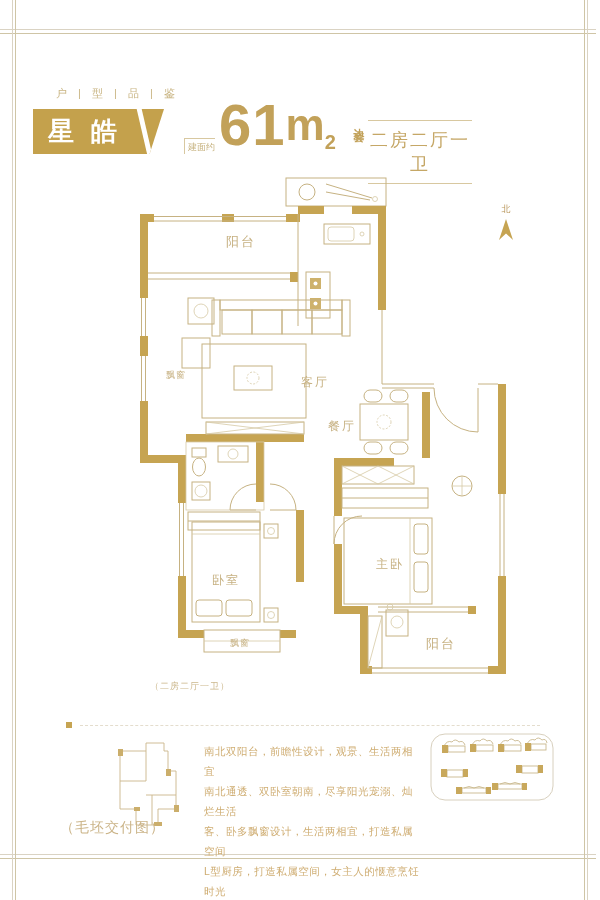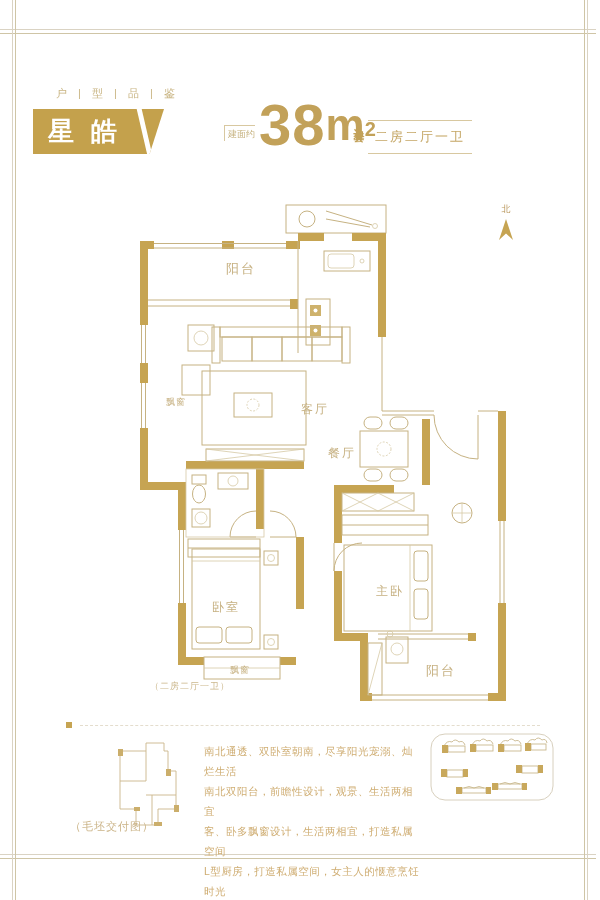--- a/index.html
+++ b/index.html
@@ -12,49 +12,49 @@
   .f-outer{background:#dad3c3;}
   .f-inner{background:#cfc5a6;}
   
   .eyebrow{position:absolute;left:56px;top:86px;font-size:11px;color:#c9b583;letter-spacing:4px;}
   .title-flag{position:absolute;left:33px;top:109px;width:131px;height:45px;background:#c4a14c;
               clip-path:polygon(0 0,100% 0,89% 100%,0 100%);}
   .title-flag .slash{position:absolute;right:17px;top:-3px;width:5px;height:52px;background:#ffffff;
               transform:skewX(13deg);}
   .title-flag .t{position:absolute;left:15px;top:0;line-height:45px;color:#ffffff;
               font-family:"Liberation Serif", serif;font-weight:bold;font-size:26px;letter-spacing:17px;}
-  .area-wrap{position:absolute;left:184px;top:96px;display:flex;align-items:center;margin-left:40px;}
+  .area-wrap{position:absolute;left:184px;top:96px;display:flex;align-items:flex-end;}
   .area-label{font-size:9px;color:#c5b07c;border-left:1px solid #d8c8a0;border-top:1px solid #d8c8a0;
               padding:2px 0 0 3px;margin-top:16px;}
   .area-num{font-size:58px;line-height:58px;font-weight:bold;color:#c2a159;letter-spacing:1px;margin-left:4px;}
   .area-unit{font-size:44px;line-height:58px;font-weight:bold;color:#c2a159;}
   .area-sup{font-size:20px;font-weight:bold;color:#c2a159;margin-top:8px;}
   .pos-tag{position:absolute;left:351px;top:119px;writing-mode:vertical-rl;font-size:11px;
               color:#c2a159;letter-spacing:3px;font-weight:bold;}
   .layout-tag{position:absolute;left:368px;top:120px;width:104px;text-align:center;
               border-top:1px solid #d8c8a0;border-bottom:1px solid #d8c8a0;
-              padding:7px 0;font-size:13px;letter-spacing:2px;color:#c5a766;}
+              padding:7px 0;font-size:18px;letter-spacing:2px;color:#c5a766;}
   
   .compass{position:absolute;left:496px;top:203px;width:20px;text-align:center;}
   .compass .n{font-size:9px;color:#b9965a;letter-spacing:0;}
   
-  .plan{position:absolute;left:138px;top:203px;width:385px;height:505px;}
+  .plan{position:absolute;left:138px;top:176px;width:385px;height:505px;}
   .plan svg{width:100%;height:100%;}
   .w{fill:#c6a452;}
   .ln{fill:none;stroke:#c6b282;stroke-width:1;}
   .lt{fill:none;stroke:#d6c9a5;stroke-width:0.8;}
   .room-label{font-size:12px;fill:#c6b080;letter-spacing:2px;font-family:"Liberation Sans",sans-serif;}
   .room-label.small{font-size:9px;letter-spacing:1px;}
   .room-label.big{font-size:13px;}
   .plan-caption{position:absolute;left:150px;top:680px;font-size:9px;color:#ccb88d;letter-spacing:1px;}
   
   .bullet{position:absolute;left:66px;top:722px;width:6px;height:6px;background:#c6a452;}
   .dash-line{position:absolute;left:80px;top:725px;width:460px;border-top:1px dashed #e4ddcd;}
   .mini-plan{position:absolute;left:106px;top:737px;width:85px;height:95px;}
-  .mini-caption{position:absolute;left:70px;top:819px;font-size:11px;color:#cbb488;letter-spacing:1px;}
+  .mini-caption{position:absolute;left:60px;top:819px;font-size:14px;color:#cbb488;letter-spacing:1px;}
   .desc{position:absolute;left:204px;top:741px;width:216px;font-size:10.5px;line-height:20px;
         color:#cfad72;letter-spacing:0.5px;}
   .siteplan{position:absolute;left:428px;top:730px;width:130px;height:80px;}
 </style>
 </head>
 <body>
 
 <div id="stage">
 
   <div class="frame-h f-outer" style="top:29px"></div>
@@ -66,21 +66,21 @@
   <div class="frame-v f-inner" style="left:584px"></div>
   <div class="frame-v f-outer" style="left:587px"></div>
 
   <div class="eyebrow">户 | 型 | 品 | 鉴</div>
   <div class="title-flag">
     <span class="t">星皓</span>
     <span class="slash"></span>
   </div>
   <div class="area-wrap">
     <span class="area-label">建面约</span>
-    <span class="area-num">38</span>
+    <span class="area-num">61</span>
     <span class="area-unit">m</span>
     <span class="area-sup">2</span>
   </div>
   <div class="pos-tag">边套</div>
   <div class="layout-tag">二房二厅一卫</div>
 
   <div class="compass">
     <div class="n">北</div>
     <svg width="20" height="26" viewBox="0 0 20 26">
       <path d="M10 3 L17 24 L10 17.5 L3 24 Z" fill="#c6a452"></path>
@@ -292,22 +292,22 @@
         <rect x="60" y="32" width="5" height="7"></rect>
         <rect x="68" y="68" width="5" height="7"></rect>
         <rect x="48" y="85" width="8" height="4"></rect>
         <rect x="28" y="70" width="6" height="4"></rect>
       </g>
     </svg>
   </div>
   <div class="mini-caption">（毛坯交付图）</div>
 
   <div class="desc">
+    <div>南北双阳台，前瞻性设计，观景、生活两相宜</div>
     <div>南北通透、双卧室朝南，尽享阳光宠溺、灿烂生活</div>
-    <div>南北双阳台，前瞻性设计，观景、生活两相宜</div>
     <div>客、卧多飘窗设计，生活两相宜，打造私属空间</div>
     <div>L型厨房，打造私属空间，女主人的惬意烹饪时光</div>
   </div>
 
   <div class="siteplan">
     <svg viewBox="0 0 130 80">
       <rect x="3" y="4" width="122" height="66" rx="14" fill="#ffffff" stroke="#d8d0be"></rect>
       <g stroke="#c9b88e" fill="none" stroke-width="0.9">
         <path d="M16 16 q3 -6 8 -4 q3 -4 7 0 q4 -2 6 3"></path>
         <path d="M44 15 q3 -6 8 -4 q3 -4 7 0 q4 -2 6 3"></path>

